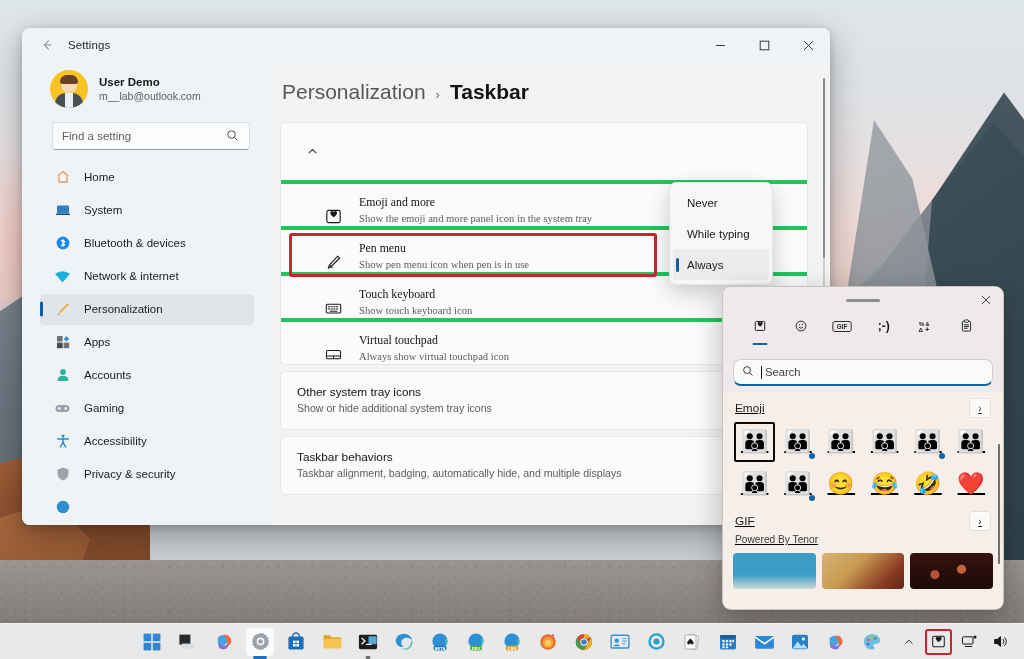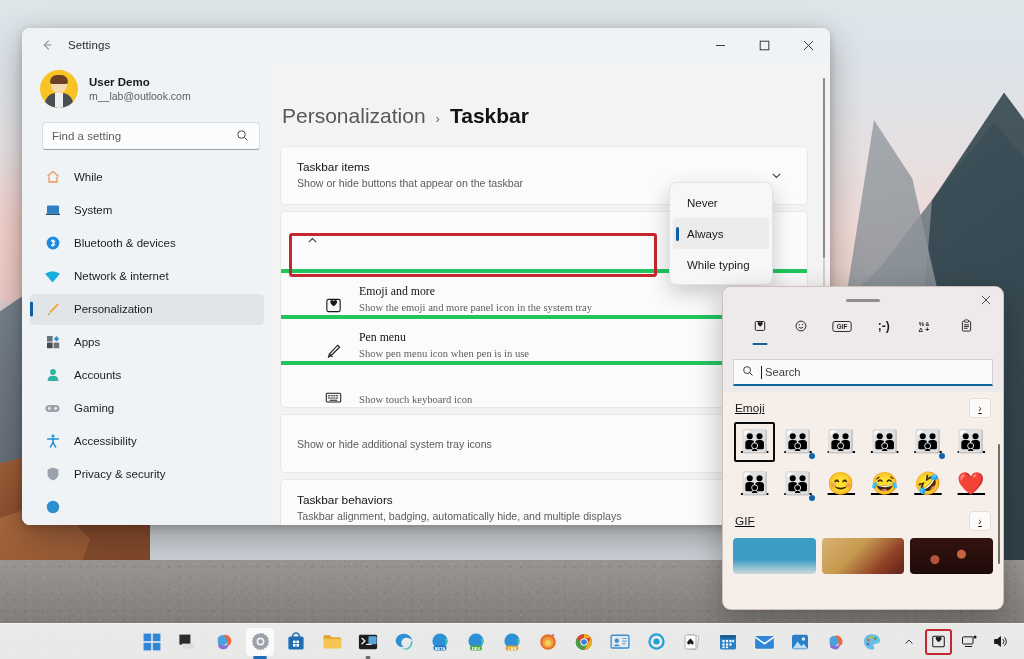--- a/index.html
+++ b/index.html
@@ -104,21 +104,21 @@
     display: flex; align-items: center; justify-content: center;
     color: #3a3a3a;
   }
 
   .win-body { flex: 1; display: flex; min-height: 0; }
 
   
   .sidebar {
     width: 250px; flex: 0 0 250px;
     background: #eff3f6;
-    padding: 0 8px;
+    padding: 0 18px;
     display: flex; flex-direction: column;
     overflow: hidden;
   }
   .account {
     display: flex; align-items: center; gap: 11px;
     padding: 8px 0 10px 10px;
   }
   .avatar {
     width: 38px; height: 38px; border-radius: 50%;
     background: #f7c325;
@@ -184,21 +184,21 @@
     padding: 18px 22px 0 8px;
     position: relative;
     overflow: hidden;
   }
   .breadcrumb {
     display: flex; align-items: baseline; gap: 10px;
     margin-bottom: 18px; padding-left: 2px;
   }
   .bc-parent { font-size: 21px; color: #575757; }
   .bc-sep { font-size: 13px; color: #6a6a6a; }
-  .bc-current { font-size: 21px; font-weight: bold; color: #131313; margin-top: 24px; }
+  .bc-current { font-size: 21px; font-weight: bold; color: #131313; }
 
   .card {
     background: #fbfbfb;
     border: 1px solid #e7e7e7;
     border-radius: 5px;
     margin-bottom: 6px;
   }
   .card-row {
     display: flex; align-items: center;
     padding: 0 16px;
@@ -305,21 +305,21 @@
   .ep-tab .glyph { font-size: 13px; line-height: 17px; display: flex; align-items: center; justify-content: center; height: 18px; }
   .ep-tab.active::after {
     content: ""; position: absolute; bottom: 4px; left: 50%; transform: translateX(-50%);
     width: 15px; height: 2.5px; border-radius: 2px; background: #11659c;
   }
   .ep-searchwrap { padding: 8px 10px 6px 10px; background: #eeeaec; }
   .ep-search {
     height: 27px; background: #fbfafb;
     border: 1px solid #d3cfd1;
     border-bottom: 2px solid #11659c;
-    border-radius: 0;
+    border-radius: 8px;
     display: flex; align-items: center; padding: 0 8px; gap: 7px;
   }
   .ep-search .caret {
     width: 1px; height: 13px; background: #1a1a1a; margin-right: -4px;
   }
   .ep-search-text { font-size: 11.2px; color: #3d3d3d; }
 
   .ep-body { flex: 1; overflow: hidden; position: relative; background: #f6eee9; padding: 0 10px; text-decoration: underline; }
   .ep-sec-head {
     display: flex; align-items: center; justify-content: space-between;
@@ -471,21 +471,21 @@
       </div>
 
       <div class="nav">
         <div class="nav-item">
           <span class="nav-ico">
             <svg width="16" height="16" viewBox="0 0 16 16" fill="none" stroke="#e8975a" stroke-width="1.3" stroke-linejoin="round">
                 <path d="M2.5 7.2 L8 2.6 L13.5 7.2"></path>
                 <path d="M4 7.4 V13 H12 V7.4"></path>
               </svg>
           </span>
-          <span>While</span>
+          <span>Home</span>
         </div>
         <div class="nav-item">
           <span class="nav-ico">
             <svg width="16" height="16" viewBox="0 0 16 16">
                 <rect x="2" y="3.5" width="12" height="8" rx="1" fill="#2f7fc4"></rect>
                 <rect x="1" y="11.5" width="14" height="1.6" rx=".6" fill="#1d4f7d"></rect>
               </svg>
           </span>
           <span>System</span>
         </div>
@@ -576,33 +576,20 @@
     </div>
 
     <div class="main">
 
       <div class="breadcrumb">
         <span class="bc-parent">Personalization</span>
         <span class="bc-sep">›</span>
         <span class="bc-current">Taskbar</span>
       </div>
 
-      <div class="card">
-        <div class="card-row">
-          <div class="row-text">
-            <div class="row-title">Taskbar items</div>
-            <div class="row-sub">Show or hide buttons that appear on the taskbar</div>
-          </div>
-          <div class="chev">
-            <svg width="13" height="13" viewBox="0 0 16 16" fill="none" stroke="currentColor" stroke-width="1.3">
-                <path d="M3.4 6 L8 10.4 L12.6 6"></path>
-              </svg>
-          </div>
-        </div>
-      </div>
 
       <div class="card">
         <div class="card-row">
           <div class="chev">
             <svg width="13" height="13" viewBox="0 0 16 16" fill="none" stroke="currentColor" stroke-width="1.3">
                 <path d="M3.4 10 L8 5.6 L12.6 10"></path>
               </svg>
           </div>
         </div>
 
@@ -633,30 +620,44 @@
         </div>
 
         <div class="sub-row">
           <div class="row-ico">
             <svg width="19" height="19" viewBox="0 0 20 20" fill="none" stroke="#1b1b1b" stroke-width="1.1">
               <rect x="2.4" y="5.6" width="15.2" height="9.2" rx="1.2"></rect>
               <path d="M4.6 8.2 h1.4 M7.4 8.2 h1.4 M10.2 8.2 h1.4 M13 8.2 h1.4 M4.6 10.6 h1.4 M7.4 10.6 h1.4 M10.2 10.6 h1.4 M13 10.6 h1.4 M6.4 12.8 h7.2" stroke-linecap="round"></path>
             </svg>
           </div>
           <div class="row-text">
+            <div class="row-title">Touch keyboard</div>
             <div class="row-sub">Show touch keyboard icon</div>
           </div>
           <div class="combo">Never</div>
         </div>
 
+        <div class="sub-row">
+          <div class="row-ico">
+            <svg width="19" height="19" viewBox="0 0 20 20" fill="none" stroke="#1b1b1b" stroke-width="1.1">
+              <rect x="2.6" y="5.8" width="14.8" height="8.6" rx="1.2"></rect>
+              <path d="M2.6 11.6 H17.4 M10 11.6 V14.4"></path>
+            </svg>
+          </div>
+          <div class="row-text">
+            <div class="row-title">Virtual touchpad</div>
+            <div class="row-sub">Always show virtual touchpad icon</div>
+          </div>
+        </div>
       </div>
 
       <div class="card">
         <div class="card-row">
           <div class="row-text">
+            <div class="row-title">Other system tray icons</div>
             <div class="row-sub">Show or hide additional system tray icons</div>
           </div>
         </div>
       </div>
 
       <div class="card">
         <div class="card-row">
           <div class="row-text">
             <div class="row-title">Taskbar behaviors</div>
             <div class="row-sub">Taskbar alignment, badging, automatically hide, and multiple displays</div>
@@ -668,22 +669,22 @@
         <div class="vscroll-thumb"></div>
       </div>
     </div>
   </div>
 </div>
 
 <div class="hl-box" style="left:289px; top:233px; width:368px; height:44px;"></div>
 
 <div id="tray-dropdown">
   <div class="dd-item">Never</div>
+  <div class="dd-item">While typing</div>
   <div class="dd-item selected">Always</div>
-  <div class="dd-item">While typing</div>
 </div>
 
 <div id="emoji-panel">
 
   <div class="ep-head">
     <div class="ep-grip"></div>
     <div class="ep-close">
       <svg width="10" height="10" viewBox="0 0 11 11" stroke="currentColor" stroke-width="1">
           <path d="M1 1 L10 10 M10 1 L1 10"></path>
         </svg>
@@ -801,20 +802,21 @@
         </div>
       <div class="ep-cell">
           <span class="ep-emoji">❤️</span>
         </div>
     </div>
 
     <div class="ep-sec-head">
       <span class="ep-sec-title">GIF</span>
       <span class="ep-more">›</span>
     </div>
+    <div class="ep-sec-sub">Powered By Tenor</div>
 
     <div class="gif-row">
       <div class="gif-thumb gif-1"></div>
       <div class="gif-thumb gif-2"></div>
       <div class="gif-thumb gif-3"></div>
     </div>
 
     <div class="ep-vscroll"></div>
   </div>
 </div>

